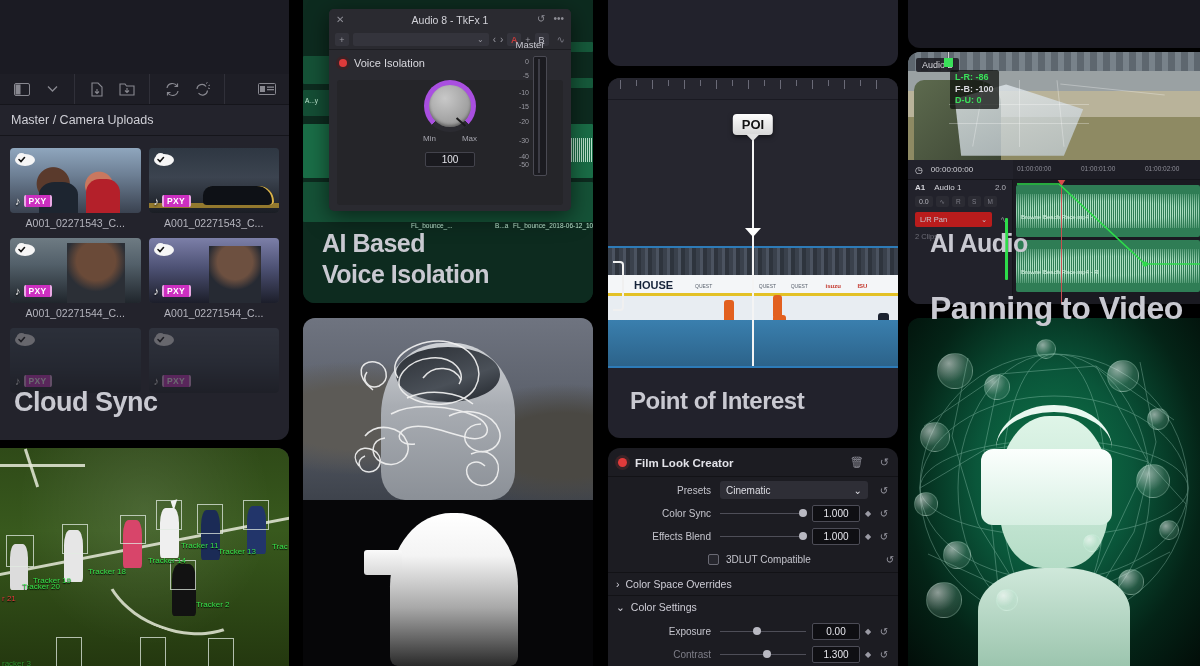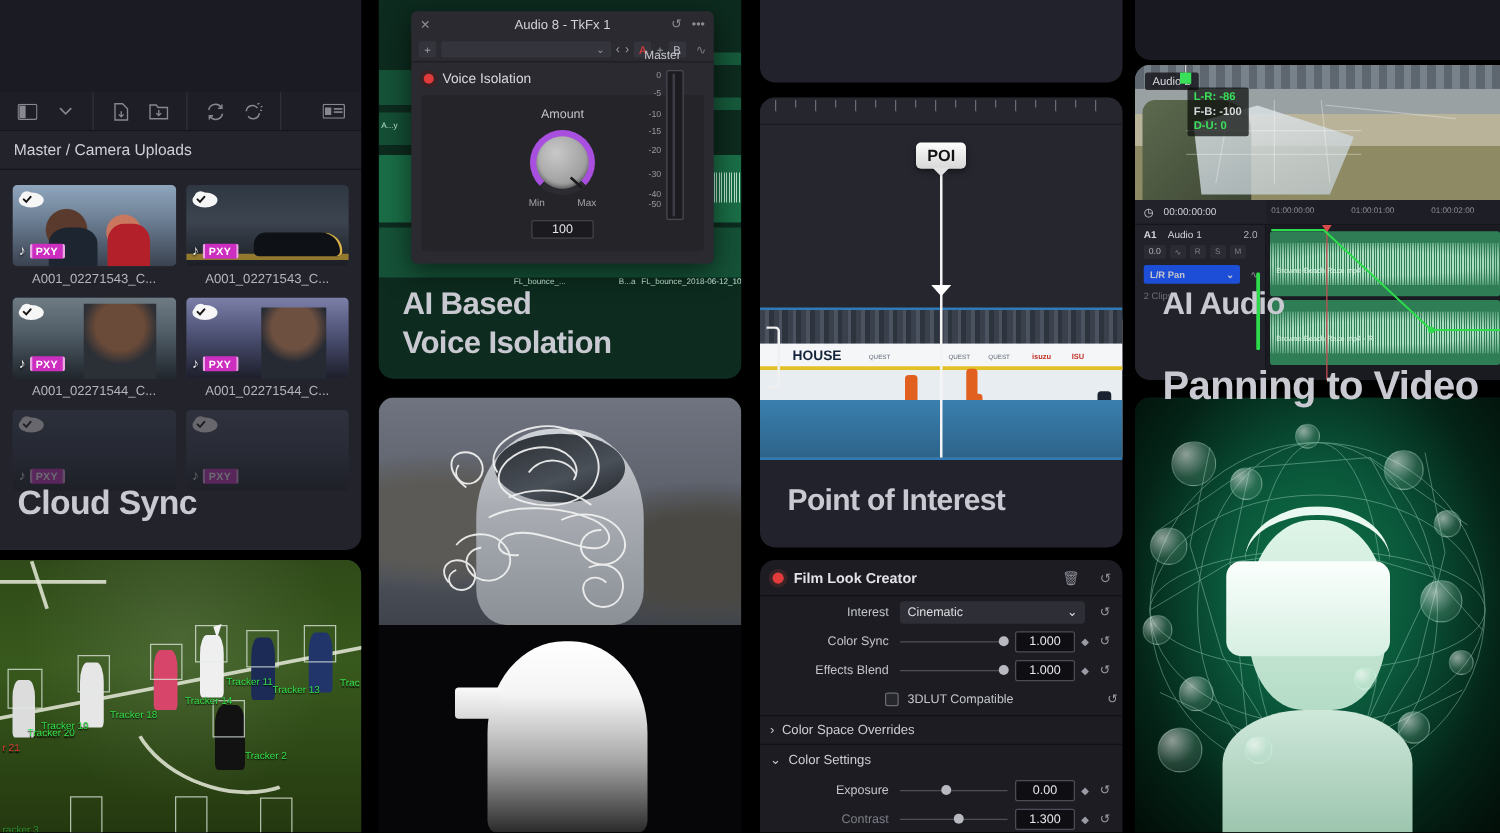--- a/index.html
+++ b/index.html
@@ -323,23 +323,23 @@
   .tl-rtick { position: absolute; top: 5px; color: #8e8e98; font-size: 6.5px; }
   .tl-rowhead { width: 105px; background: #22222b; border-right: 1px solid #15151b; }
   .tl-body { display: flex; height: 124px; }
   .trk-name { display: flex; align-items: center; gap: 9px; padding: 3px 6px 0 7px; }
   .trk-a1 { color: #d6d6dc; font-size: 8px; font-weight: bold; }
   .trk-lbl { color: #d6d6dc; font-size: 8px; }
   .trk-20 { margin-left: auto; color: #b2b2ba; font-size: 8px; }
   .trk-ctrls { display: flex; gap: 3px; padding: 4px 6px 0 7px; align-items: center; }
   .trk-num { background: #2b2b33; color: #b8b8c0; font-size: 7px; padding: 2px 4px; border-radius: 2px; }
   .trk-sq { width: 13px; height: 11px; background: #2b2b33; color: #7e7e88; font-size: 6.5px; display: flex; align-items: center; justify-content: center; border-radius: 2px;}
-  .trk-sel { margin: 5px 6px 0 7px; height: 15px; background: #1d4ed8; border-radius: 2px;
+  .trk-sel { margin: 5px 6px 0 7px; height: 15px; background: #b91c1c; border-radius: 2px;
     display: flex; align-items: center; justify-content: space-between; padding: 0 5px;
-    color: #c6c6ce; font-size: 7.5px; font-weight: bold; }
+    color: #c6c6ce; font-size: 7.5px; }
   .trk-clips { padding: 5px 0 0 7px; color: #6e6e78; font-size: 7.5px; }
   .tl-tracks { flex: 1; position: relative; background: #1a1a21; overflow: hidden; }
   .aclip { position: absolute; left: 3px; right: 0; background: #2f7d55; border-radius: 2px; overflow: hidden;}
   .aclip .wf { position: absolute; left: 0; right: 0; top: 18%; height: 64%;
     background: repeating-linear-gradient(90deg, #b8e8cd 0 1px, transparent 1px 2px);
     opacity: .92;
     -webkit-mask-image: radial-gradient(ellipse 100% 70% at 50% 50%, #000 40%, transparent 100%);
     mask-image: radial-gradient(ellipse 100% 70% at 50% 50%, #000 40%, transparent 100%);
   }
   .aclip .cn { position: absolute; left: 5px; top: 55%; font-size: 6px; color: #d6f2e2; white-space: nowrap;}
@@ -622,21 +622,20 @@
         <span class="vid-pill" style="width:14px; display:flex; align-items:center; justify-content:center; color:#c2c2ca; font-size:9px;">B</span>
         <span style="color:#7a7a84; font-size:10px; margin-left:4px;">∿</span>
       </div>
 
       <div class="vi-header">
         <span class="vi-dot"></span>
         <span class="vi-label">Voice Isolation</span>
       </div>
 
       <div class="vi-body">
-        <div class="vi-amount">Amount</div>
         <div class="knob-wrap">
           <div class="knob-ring"></div>
           <div class="knob-inner"></div>
           <div class="knob-ptr"></div>
         </div>
         <div class="minmax">
           <span>Min</span>
           <span>Max</span>
         </div>
         <div class="vi-valuebox">100</div>
@@ -739,21 +738,21 @@
 
   <div class="card" id="flc-card">
     <div class="flc-head">
       <span class="flc-dot"></span>
       <span class="flc-title">Film Look Creator</span>
       <span class="icon-dim">🗑</span>
       <span class="icon-dim" style="margin-left:8px">↺</span>
     </div>
 
     <div class="flc-row">
-      <span class="flc-lbl">Interest</span>
+      <span class="flc-lbl">Presets</span>
       <span class="flc-select">
         <span>Cinematic</span>
         <span>⌄</span>
       </span>
       <span class="flc-reset">↺</span>
     </div>
 
     <div class="flc-row">
       <span class="flc-lbl">Color Sync</span>
       <span class="flc-slider">

